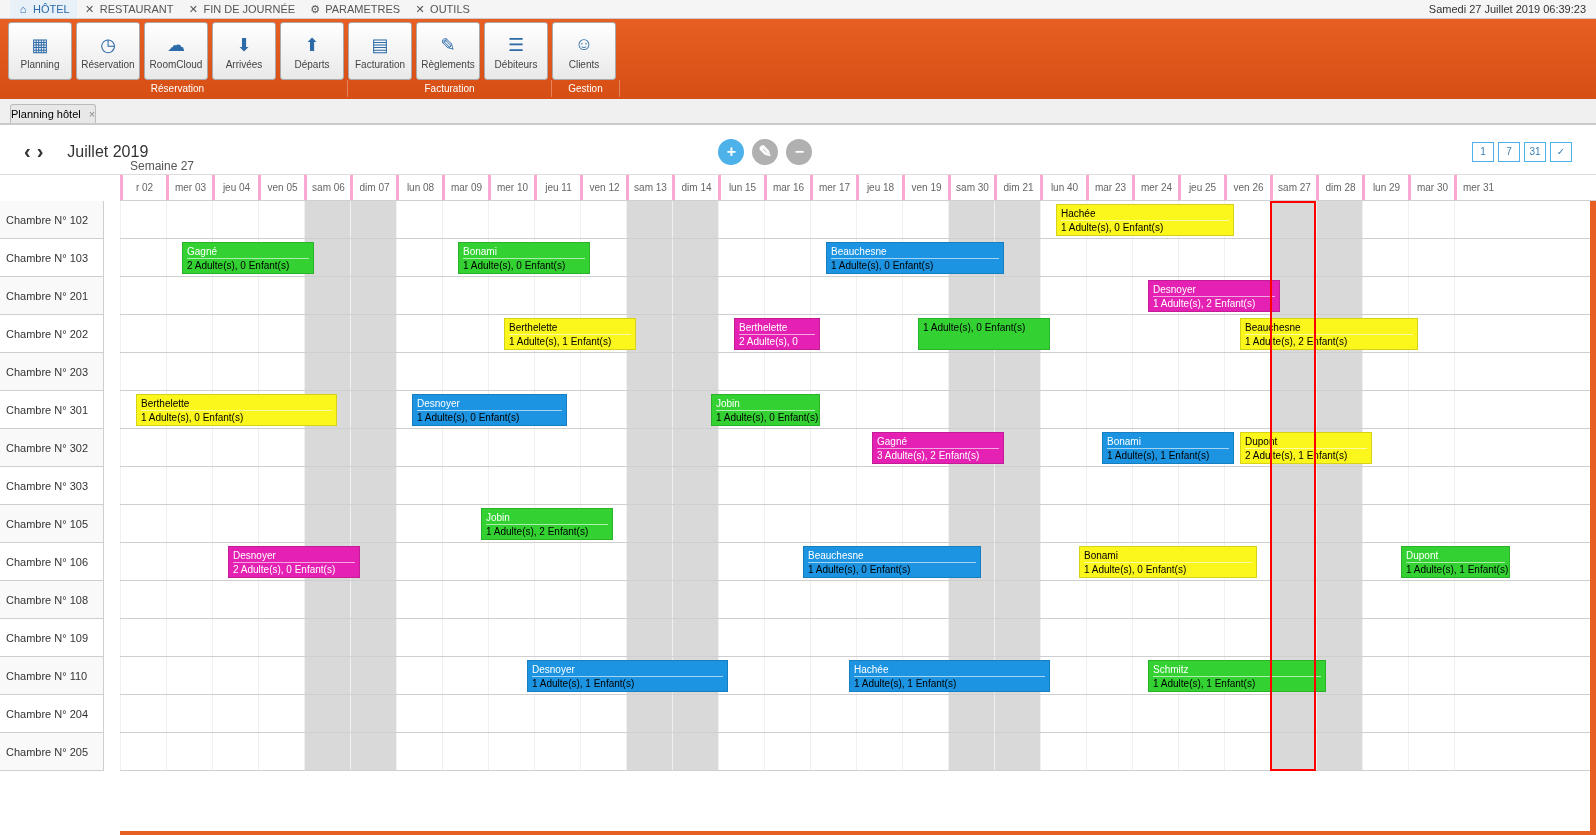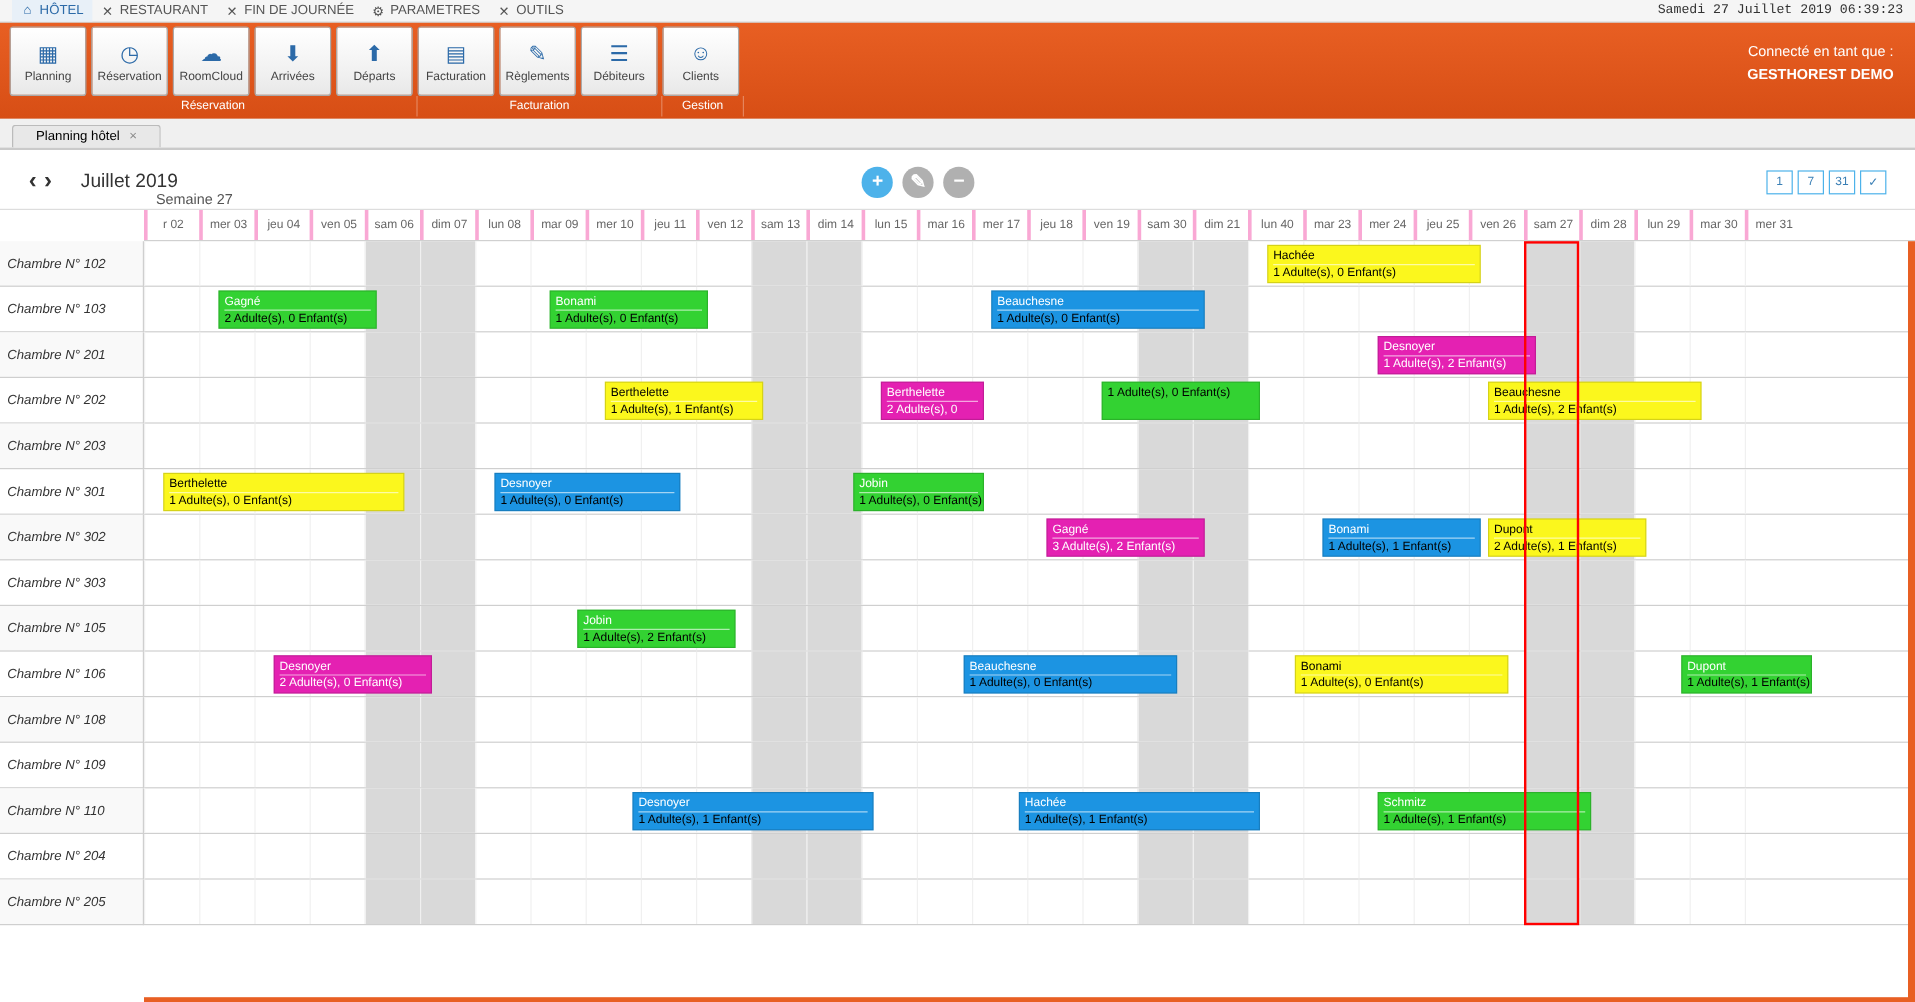--- a/index.html
+++ b/index.html
@@ -2,54 +2,54 @@
 <html><head>
 <meta charset="utf-8">
 <style>
   * { box-sizing: border-box; margin: 0; padding: 0; }
   body { font-family: Arial, sans-serif; font-size: 11px; background: #e8e8e8; width: 1596px; height: 835px; overflow: hidden; }
 
   .menubar { height: 19px; background: #f5f5f5; border-bottom: 1px solid #ccc; display: flex; align-items: center; padding: 0 10px; }
   .menubar-item { display: flex; align-items: center; padding: 0 7px; cursor: pointer; height: 100%; color: #555; }
   .menubar-item.active { color: #2c6aa8; background: #e8f0f8; }
   .menubar-item .icon { margin-right: 4px; width: 12px; height: 12px; display: inline-flex; align-items: center; justify-content: center; }
-  .menubar-date { margin-left: auto; color: #333; font-size: 11px; font-family: Liberation Mono, monospace; }
+  .menubar-date { margin-left: auto; color: #333; font-size: 11px; }
 
   .ribbon { height: 80px; background: linear-gradient(180deg, #e85f23 0%, #d74e15 100%); display: flex; align-items: stretch; padding: 3px 8px 0 8px; }
   .ribbon-left { display: flex; flex-direction: column; }
   .ribbon-buttons { display: flex; gap: 4px; height: 58px; }
   .ribbon-btn { width: 64px; background: linear-gradient(180deg,#fff 0%, #f0f0f0 70%, #e8e8e8 100%); border: 1px solid #aaa; border-radius: 3px; display: flex; flex-direction: column; align-items: center; justify-content: center; cursor: pointer; }
   .ribbon-btn .icon { width: 28px; height: 24px; display: flex; align-items: center; justify-content: center; color: #2c6aa8; font-size:18px;}
   .ribbon-btn .label { font-size: 10px; color: #444; margin-top: 2px; }
   .ribbon-group-labels { display: flex; height: 17px; font-size: 10px; color: #fff; }
   .ribbon-group-label { text-align: center; border-right: 1px solid rgba(255,255,255,0.3); line-height: 17px; }
   .ribbon-right { margin-left: auto; color: #fff; text-align: right; font-size: 12px; padding-top: 12px; padding-right: 10px; line-height: 1.6; }
 
   .tabbar { height: 26px; background: #f0f0f0; border-bottom: 2px solid #cacaca; padding-left: 10px; display: flex; align-items: flex-end; }
-  .tab { background: #e8e8e8; border: 1px solid #bbb; border-bottom: none; border-radius: 3px 3px 0 0; padding: 3px 19px; font-size: 11px; display: flex; align-items: center; gap: 8px; }
+  .tab { background: #e8e8e8; border: 1px solid #bbb; border-bottom: none; border-radius: 3px 3px 0 0; padding: 3px 0; font-size: 11px; display: flex; align-items: center; gap: 8px; }
   .tab-close { cursor: pointer; color: #888; }
 
   .planning-header { height: 50px; background: #fff; display: flex; align-items: center; padding: 4px 24px 0 24px; border-bottom: 1px solid #ddd;}
   .nav-arrows { display: flex; gap: 6px; }
   .nav-arrow { cursor: pointer; font-size: 20px; font-weight: bold; color: #333; }
   .month-title { font-size: 16px; font-weight: normal; color: #333; margin-left: 24px; }
   .week-label { position: absolute; margin-top: 28px; margin-left: 106px; color: #555; font-size: 12px;}
   .center-actions { margin-left: 570px; display: flex; gap: 8px;}
   .round-btn { width: 26px; height: 26px; border-radius: 50%; display: flex; align-items: center; justify-content: center; font-weight: bold; color: #fff; cursor: pointer; font-size:16px; }
   .round-add { background: #4db2ea; }
   .round-edit { background: #b0b0b0; }
   .round-del { background: #b0b0b0; }
   .view-buttons { margin-left: auto; display: flex; gap: 4px; }
   .view-btn { width: 22px; height: 20px; border: 1px solid #4db2ea; color: #3a7fb5; background: #fff; display: flex; align-items:center; justify-content:center; cursor:pointer; font-size: 10px;}
 
   .grid-wrap { position: relative; background: #fff; height: 660px; overflow: hidden;}
   .day-header { position: absolute; top: 0; left: 120px; right: 0; height: 26px; display: flex; border-bottom: 1px solid #d0d0d0;}
   .day-col { width: 46px; border-left: 3px solid #f9a8d4; font-size: 10px; color: #666; display:flex; align-items:center; justify-content:center; }
 
-  .rooms-col { position: absolute; left: 0; top: 26px; width: 120px; font-style: italic; }
+  .rooms-col { position: absolute; left: 0; top: 26px; width: 104px; }
   .room-row { height: 38px; border-bottom: 1px solid #cfcfcf; border-right: 1px solid #cfcfcf; display: flex; align-items: center; padding-left: 6px; font-size: 11px; color: #333;}
   .room-row:nth-child(odd) { background: #f9f9f9; }
 
   .grid-body { position: absolute; left: 120px; top: 26px; right: 0; bottom: 0; }
   .bg-row { height: 38px; border-bottom: 1px solid #cfcfcf; position: relative;}
   .bg-cols { position: absolute; top:0; left:0; right:0; bottom:0; display:flex; pointer-events:none;}
   .bg-col { width: 46px; border-left: 1px solid #f0f0f0; }
   .bg-col.weekend { background: #d9d9d9; }
 
   .today-marker { position:absolute; top:0; bottom:0; border:2px solid red; z-index:5; pointer-events:none;}
@@ -132,24 +132,20 @@
         <div class="ribbon-btn">
           <div class="icon">☺</div>
           <div class="label">Clients</div>
         </div>
       </div>
     <div class="ribbon-group-labels" id="ribbon-groups">
         <div class="ribbon-group-label" style="width: 340px;">Réservation</div>
         <div class="ribbon-group-label" style="width: 204px;">Facturation</div>
         <div class="ribbon-group-label" style="width: 68px;">Gestion</div>
       </div>
-  </div>
-  <div class="ribbon-right">
-    <div>Connecté en tant que :</div>
-    <div style="font-weight:bold">GESTHOREST DEMO</div>
   </div>
 </div>
 
 <div class="tabbar">
   <div class="tab">
     <span>Planning hôtel</span>
     <span class="tab-close">×</span>
   </div>
 </div>
 

